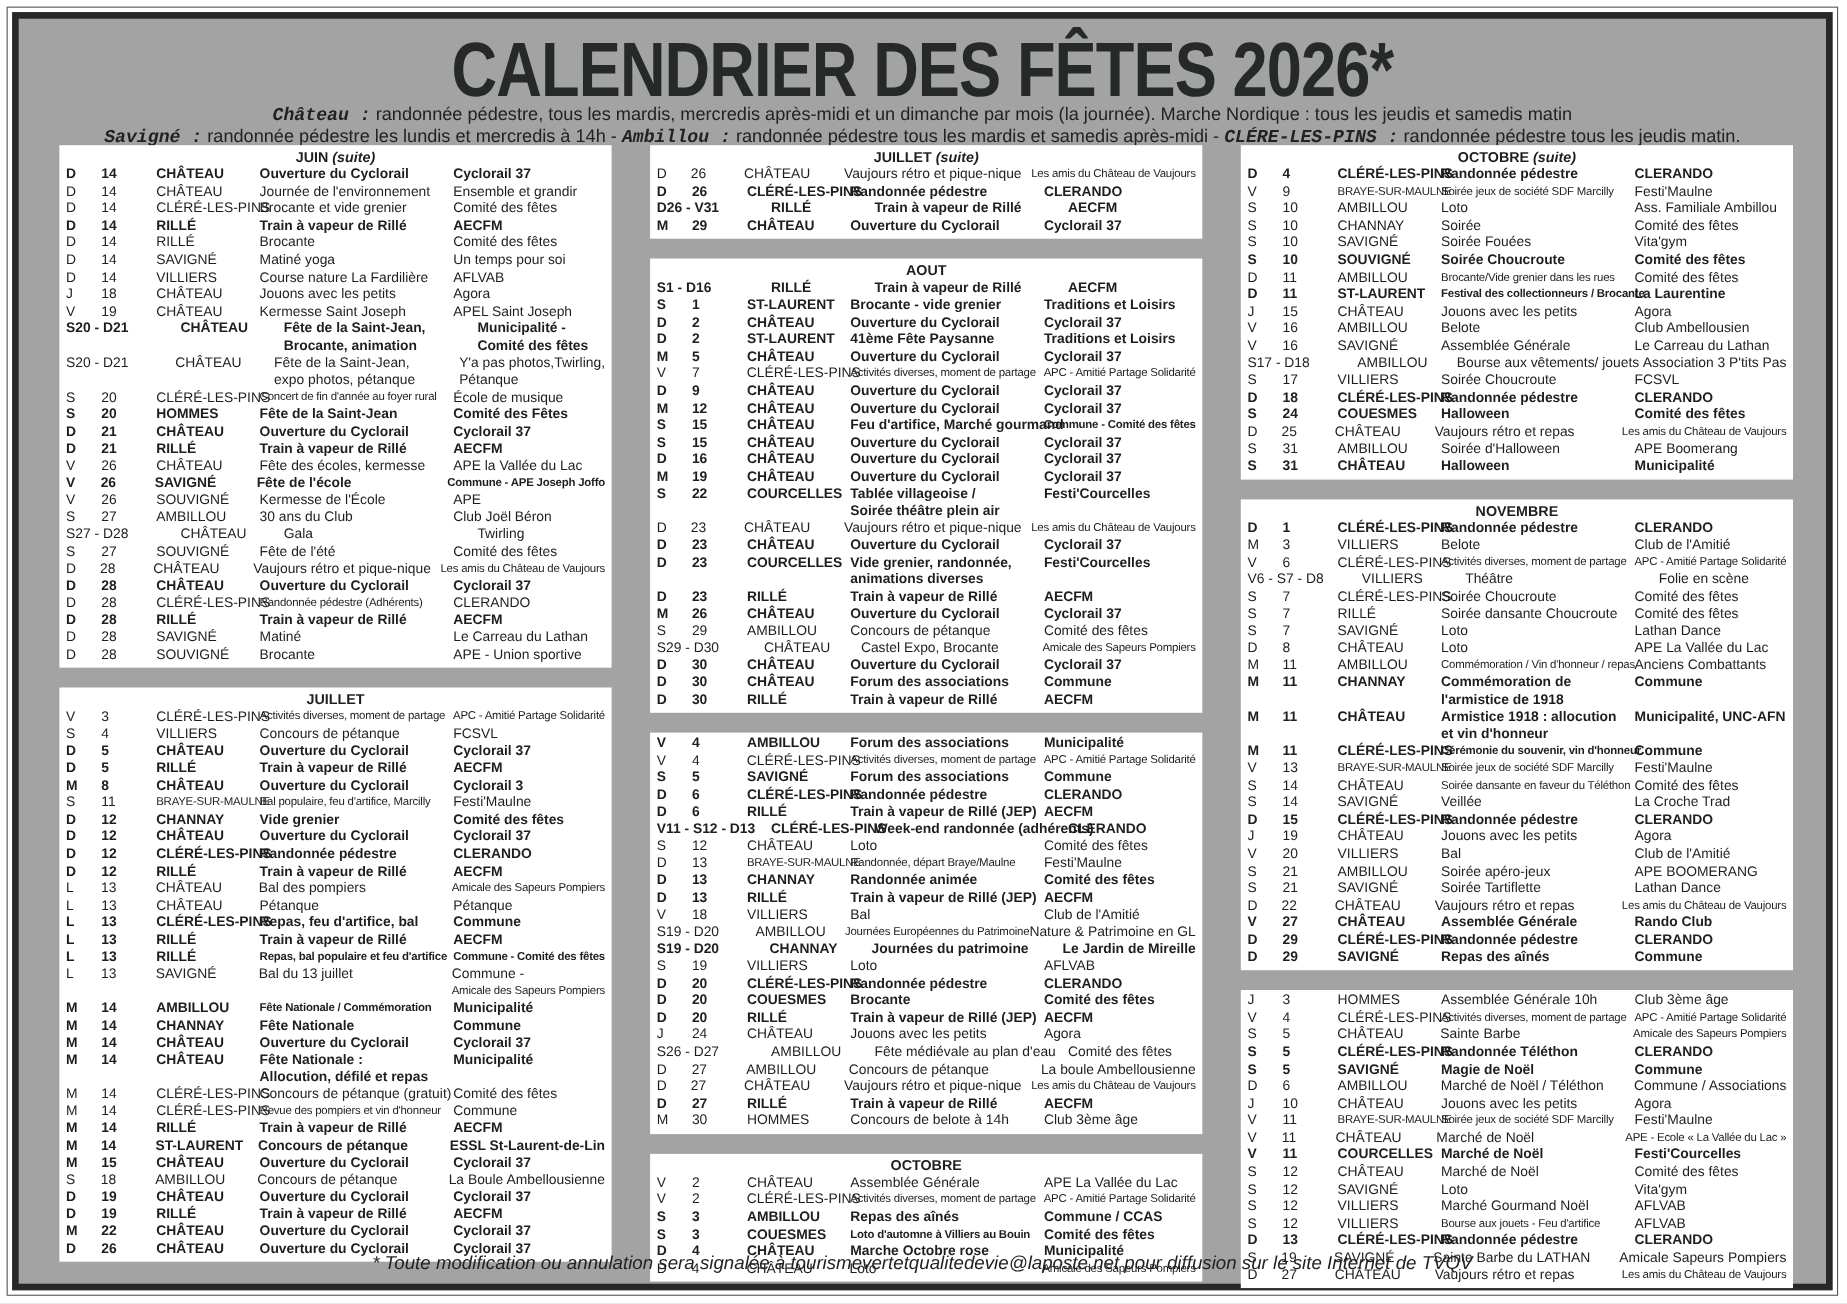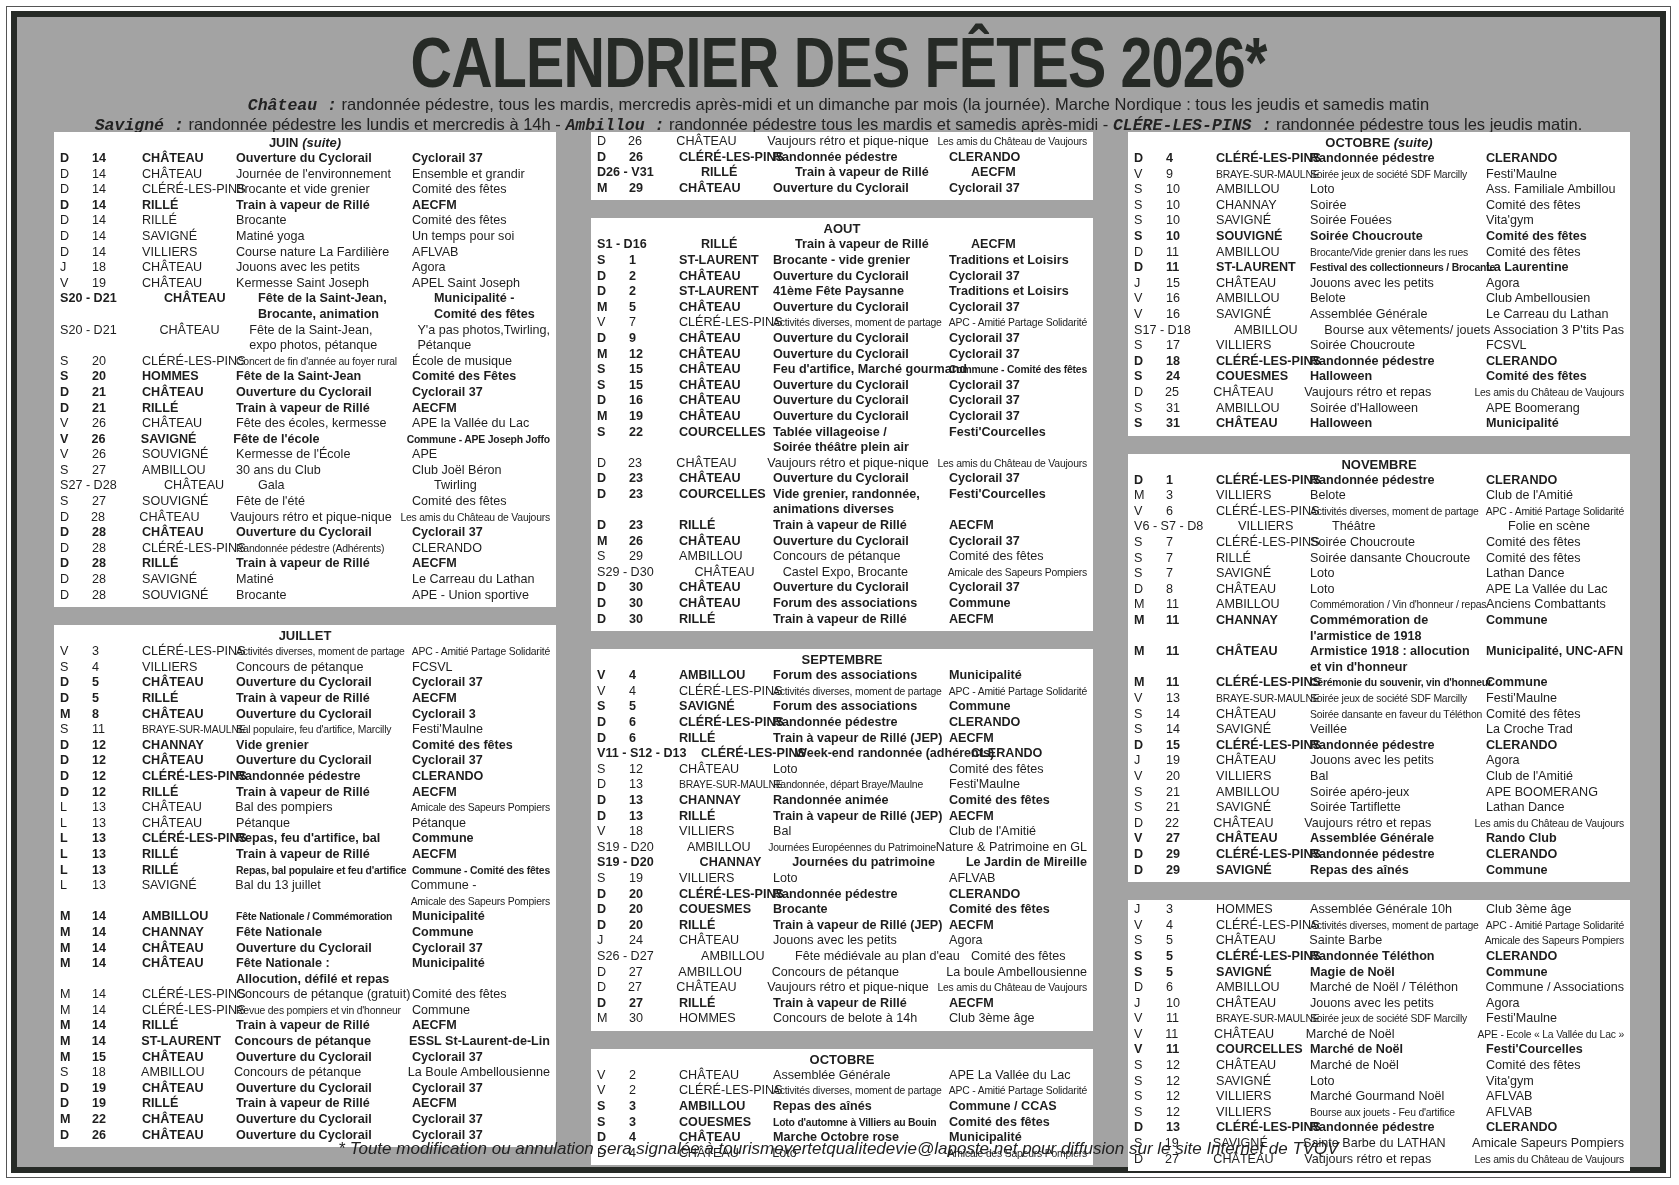--- a/index.html
+++ b/index.html
@@ -459,20 +459,21 @@
           <div class="c1">D</div>
           <div class="c2">26</div>
           <div class="c3">CHÂTEAU</div>
           <div class="c4">Ouverture du Cyclorail</div>
           <div class="c5">Cyclorail 37</div>
         </div>
       </div>
     </div>
   <div class="col col2">
       <div class="panel">
+        <div class="mhead"><span>JUILLET</span> <i>(suite)</i></div>
         <div class="row">
           <div class="c1">D</div>
           <div class="c2">26</div>
           <div class="c3">CHÂTEAU</div>
           <div class="c4">Vaujours rétro et pique-nique</div>
           <div class="c5 small">Les amis du Château de Vaujours</div>
         </div>
         <div class="row b">
           <div class="c1">D</div>
           <div class="c2">26</div>
@@ -656,21 +657,20 @@
         </div>
         <div class="row b">
           <div class="c1">D</div>
           <div class="c2">30</div>
           <div class="c3">RILLÉ</div>
           <div class="c4">Train à vapeur de Rillé</div>
           <div class="c5">AECFM</div>
         </div>
       </div>
       <div class="panel">
-        <div class="mhead"><span>SEPTEMBRE</span></div>
         <div class="row b">
           <div class="c1">V</div>
           <div class="c2">4</div>
           <div class="c3">AMBILLOU</div>
           <div class="c4">Forum des associations</div>
           <div class="c5">Municipalité</div>
         </div>
         <div class="row">
           <div class="c1">V</div>
           <div class="c2">4</div>

